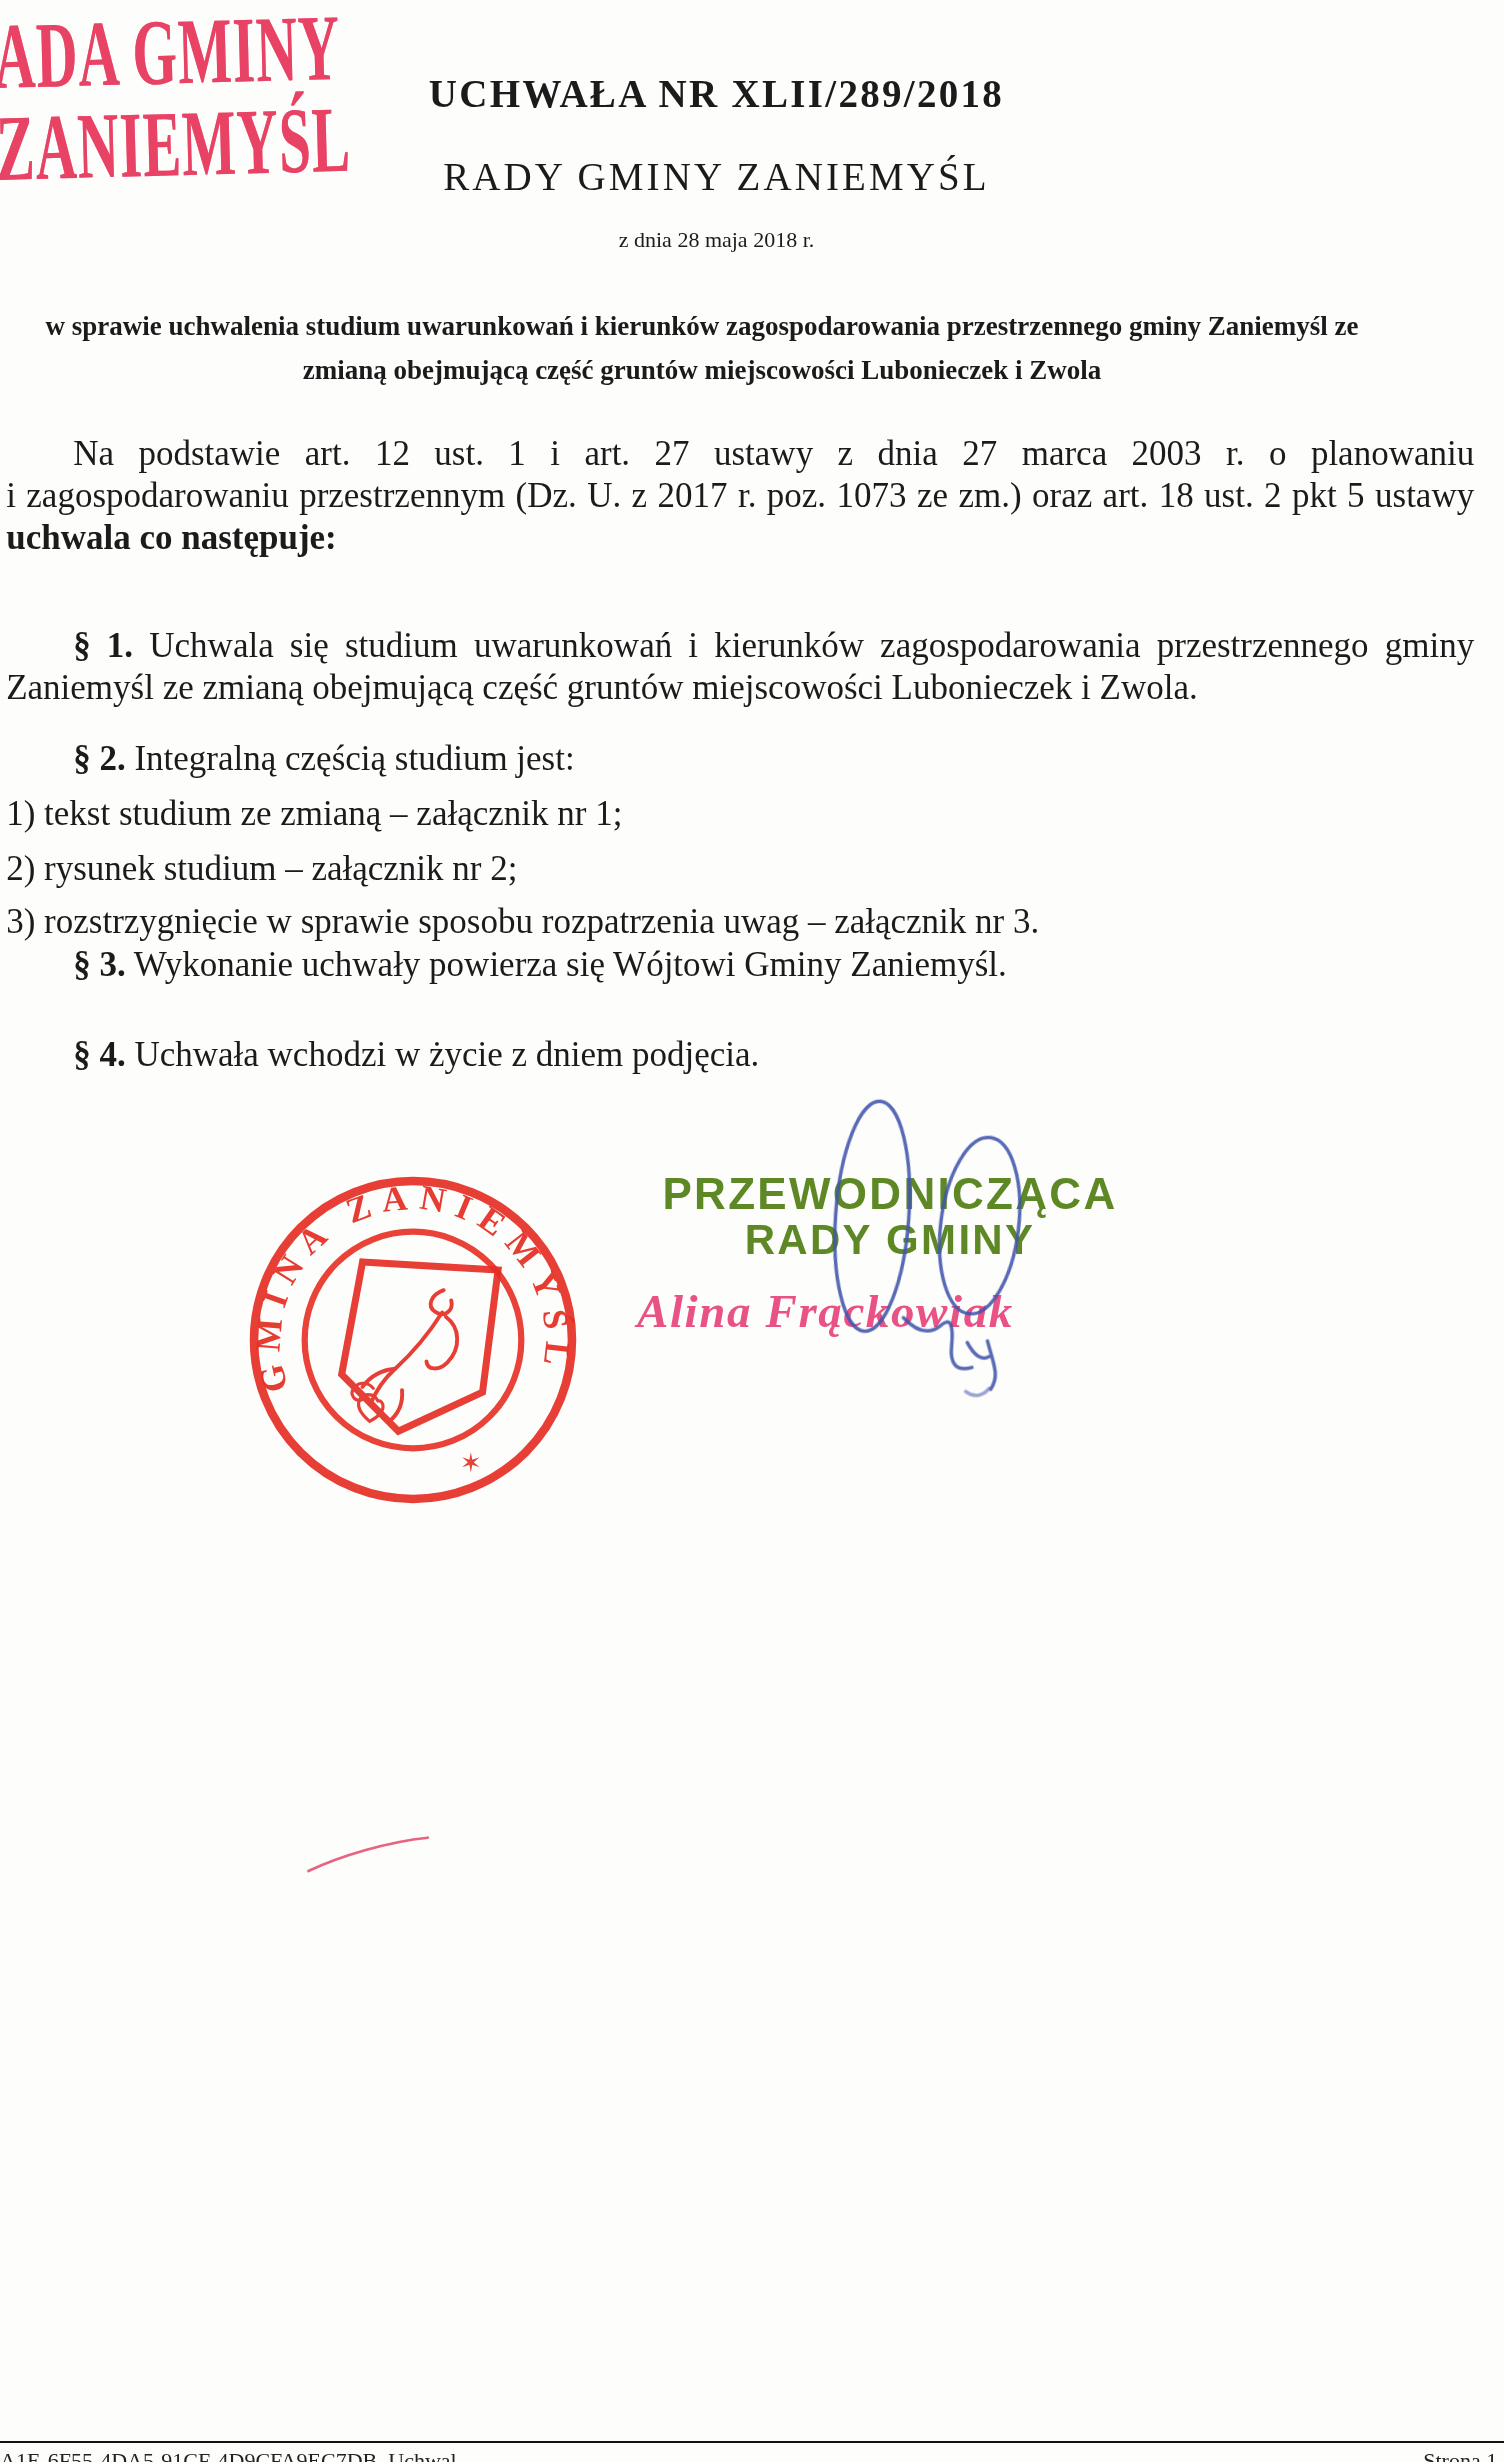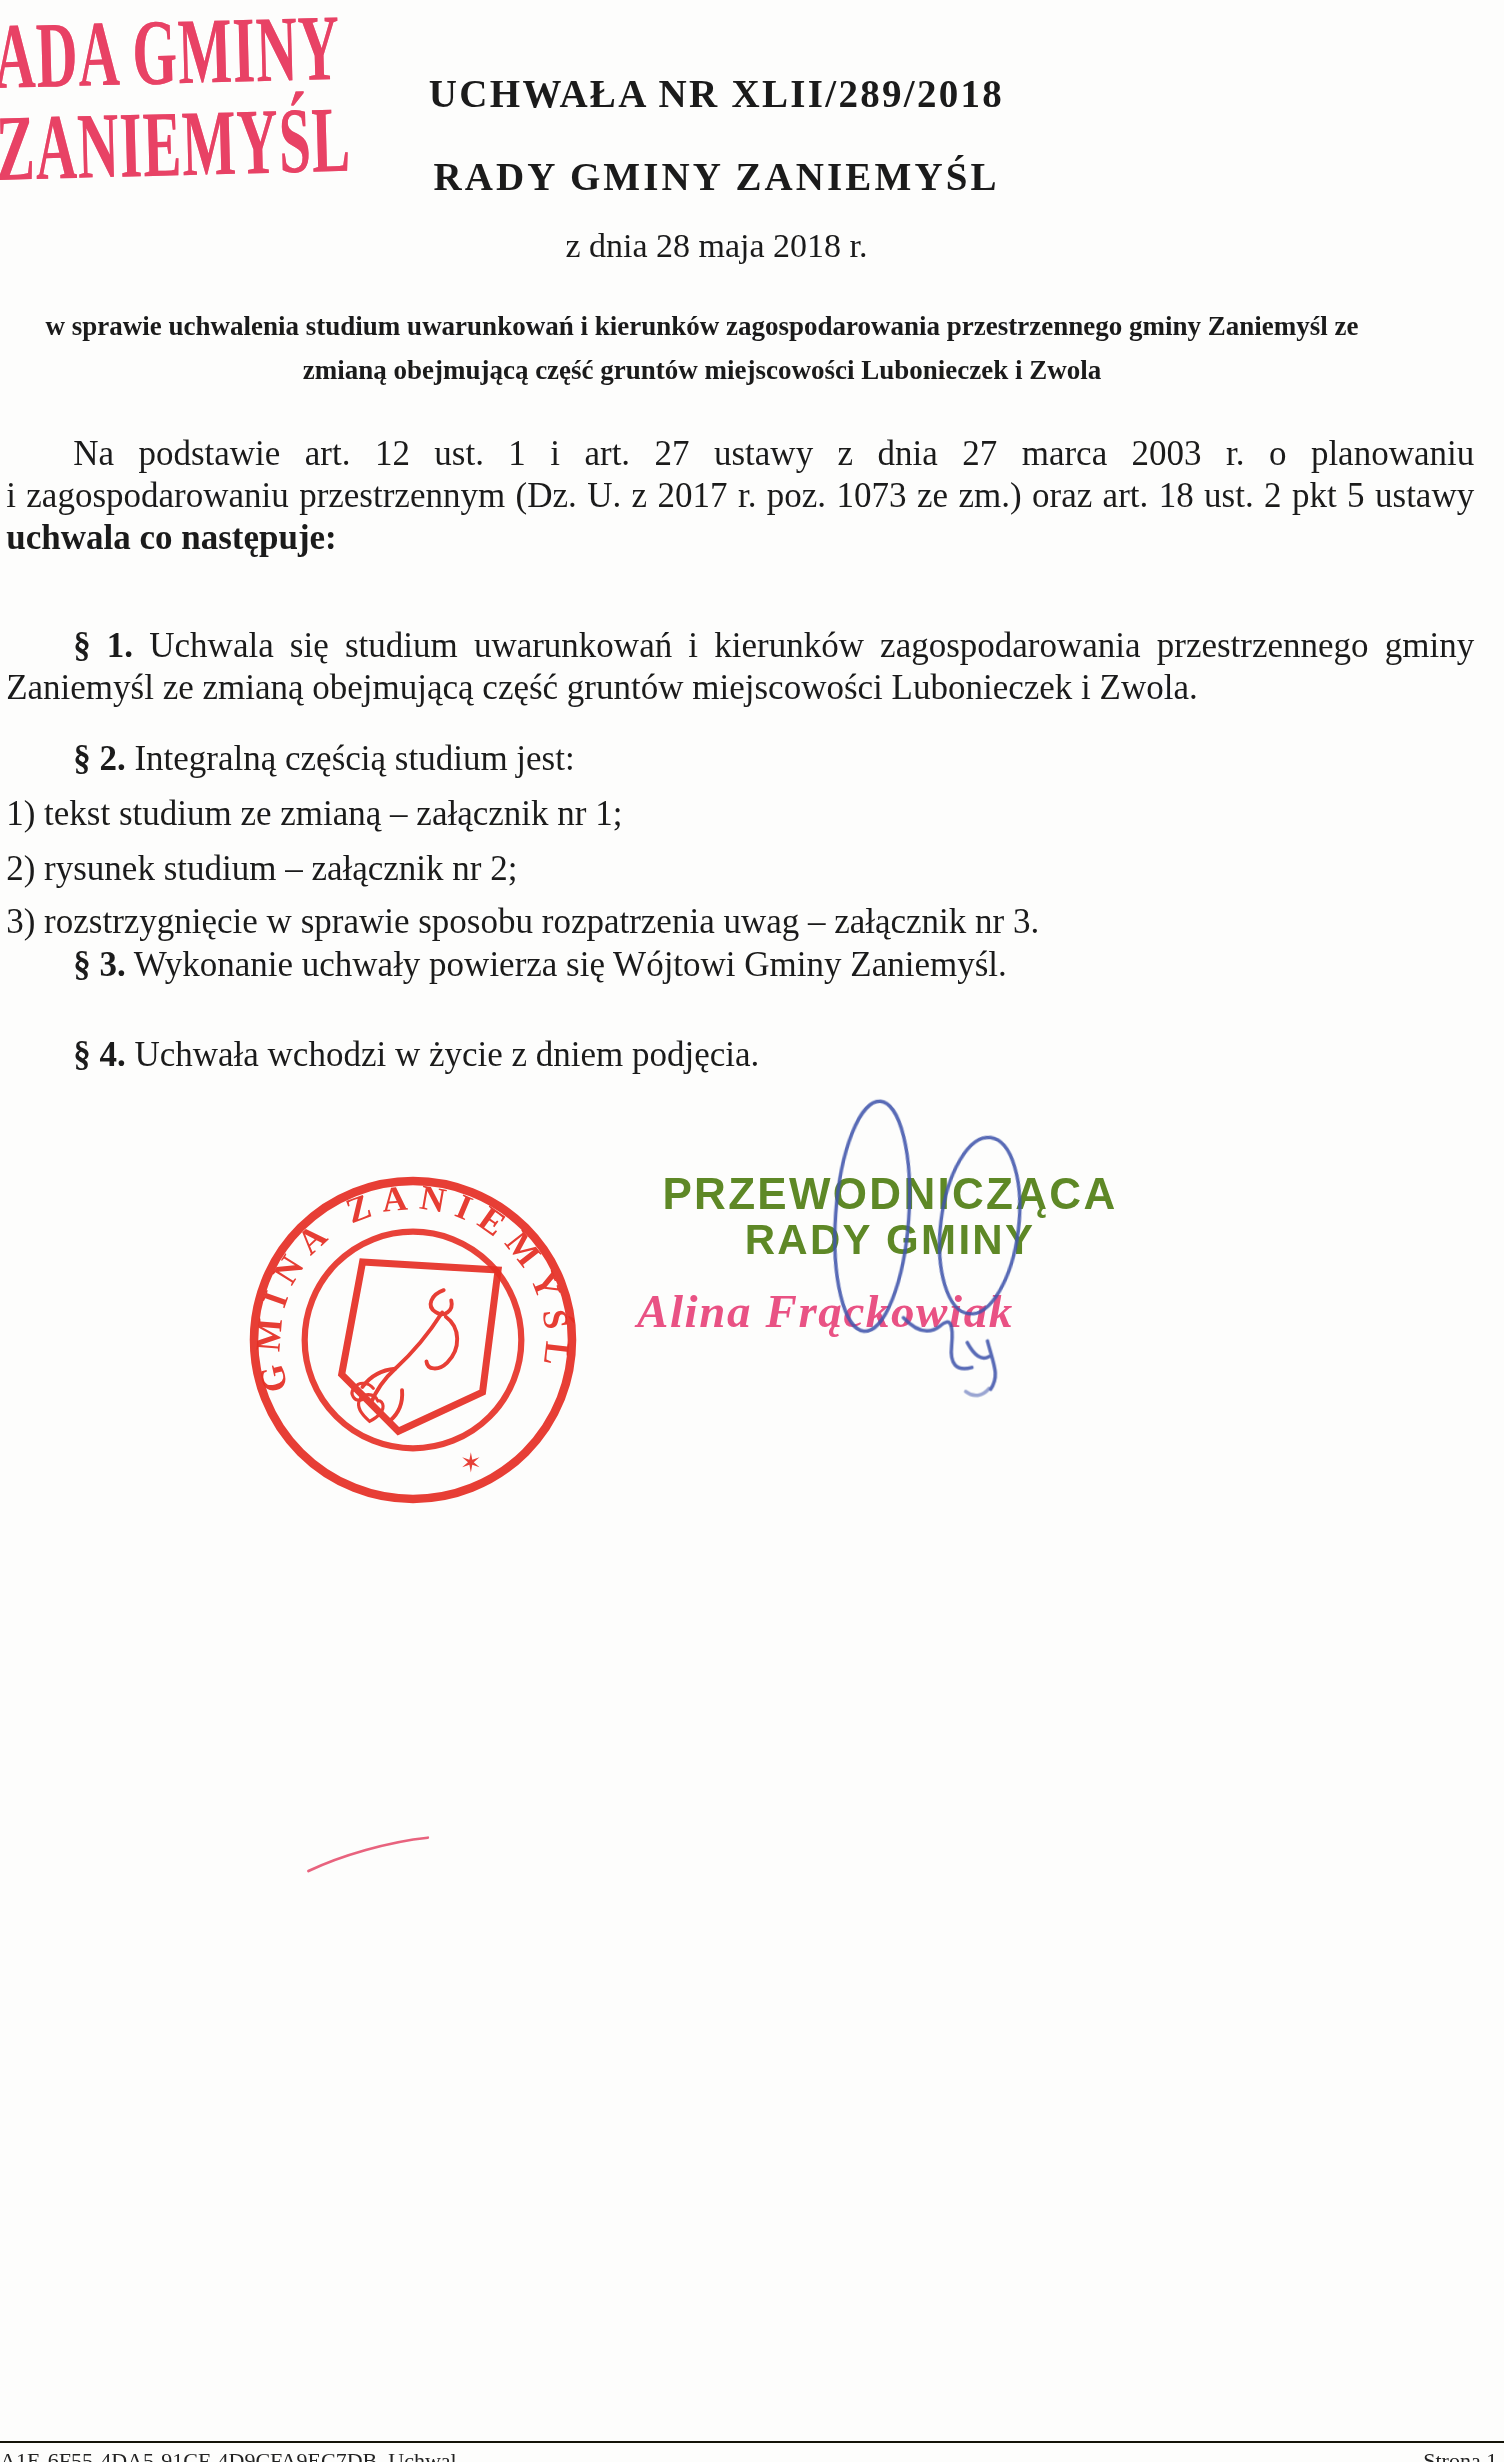--- a/index.html
+++ b/index.html
@@ -24,22 +24,22 @@
     line-height:92px;
     letter-spacing:1.6px;
     transform:scaleX(0.62) scaleY(1.02);
     transform-origin:left top;
     white-space:nowrap;
     text-shadow:0 0 0.8px rgba(231,52,90,.6);
   }
   
   .hdr{position:absolute;left:0;width:1433px;text-align:center;white-space:nowrap;}
   .title{top:71px;font-size:39px;font-weight:bold;letter-spacing:2.3px;}
-  .subtitle{top:154px;font-size:39px;font-weight:bold;letter-spacing:3.1px;}
-  .dateline{top:227px;font-size:34px;}
+  .subtitle{top:154px;font-size:39px;font-weight:normal;letter-spacing:3.1px;}
+  .dateline{top:227px;font-size:22px;}
   .subject{
     position:absolute;top:304px;left:32px;width:1340px;
     text-align:center;font-size:27px;font-weight:bold;line-height:44px;
   }
   
   .block{position:absolute;left:6.2px;width:1468px;font-size:35px;line-height:42px;}
   .jl{text-align:justify;text-align-last:justify;}
   .ind{text-indent:67px;}
   .preamble{top:433px;}
   .sec1{top:625px;}

